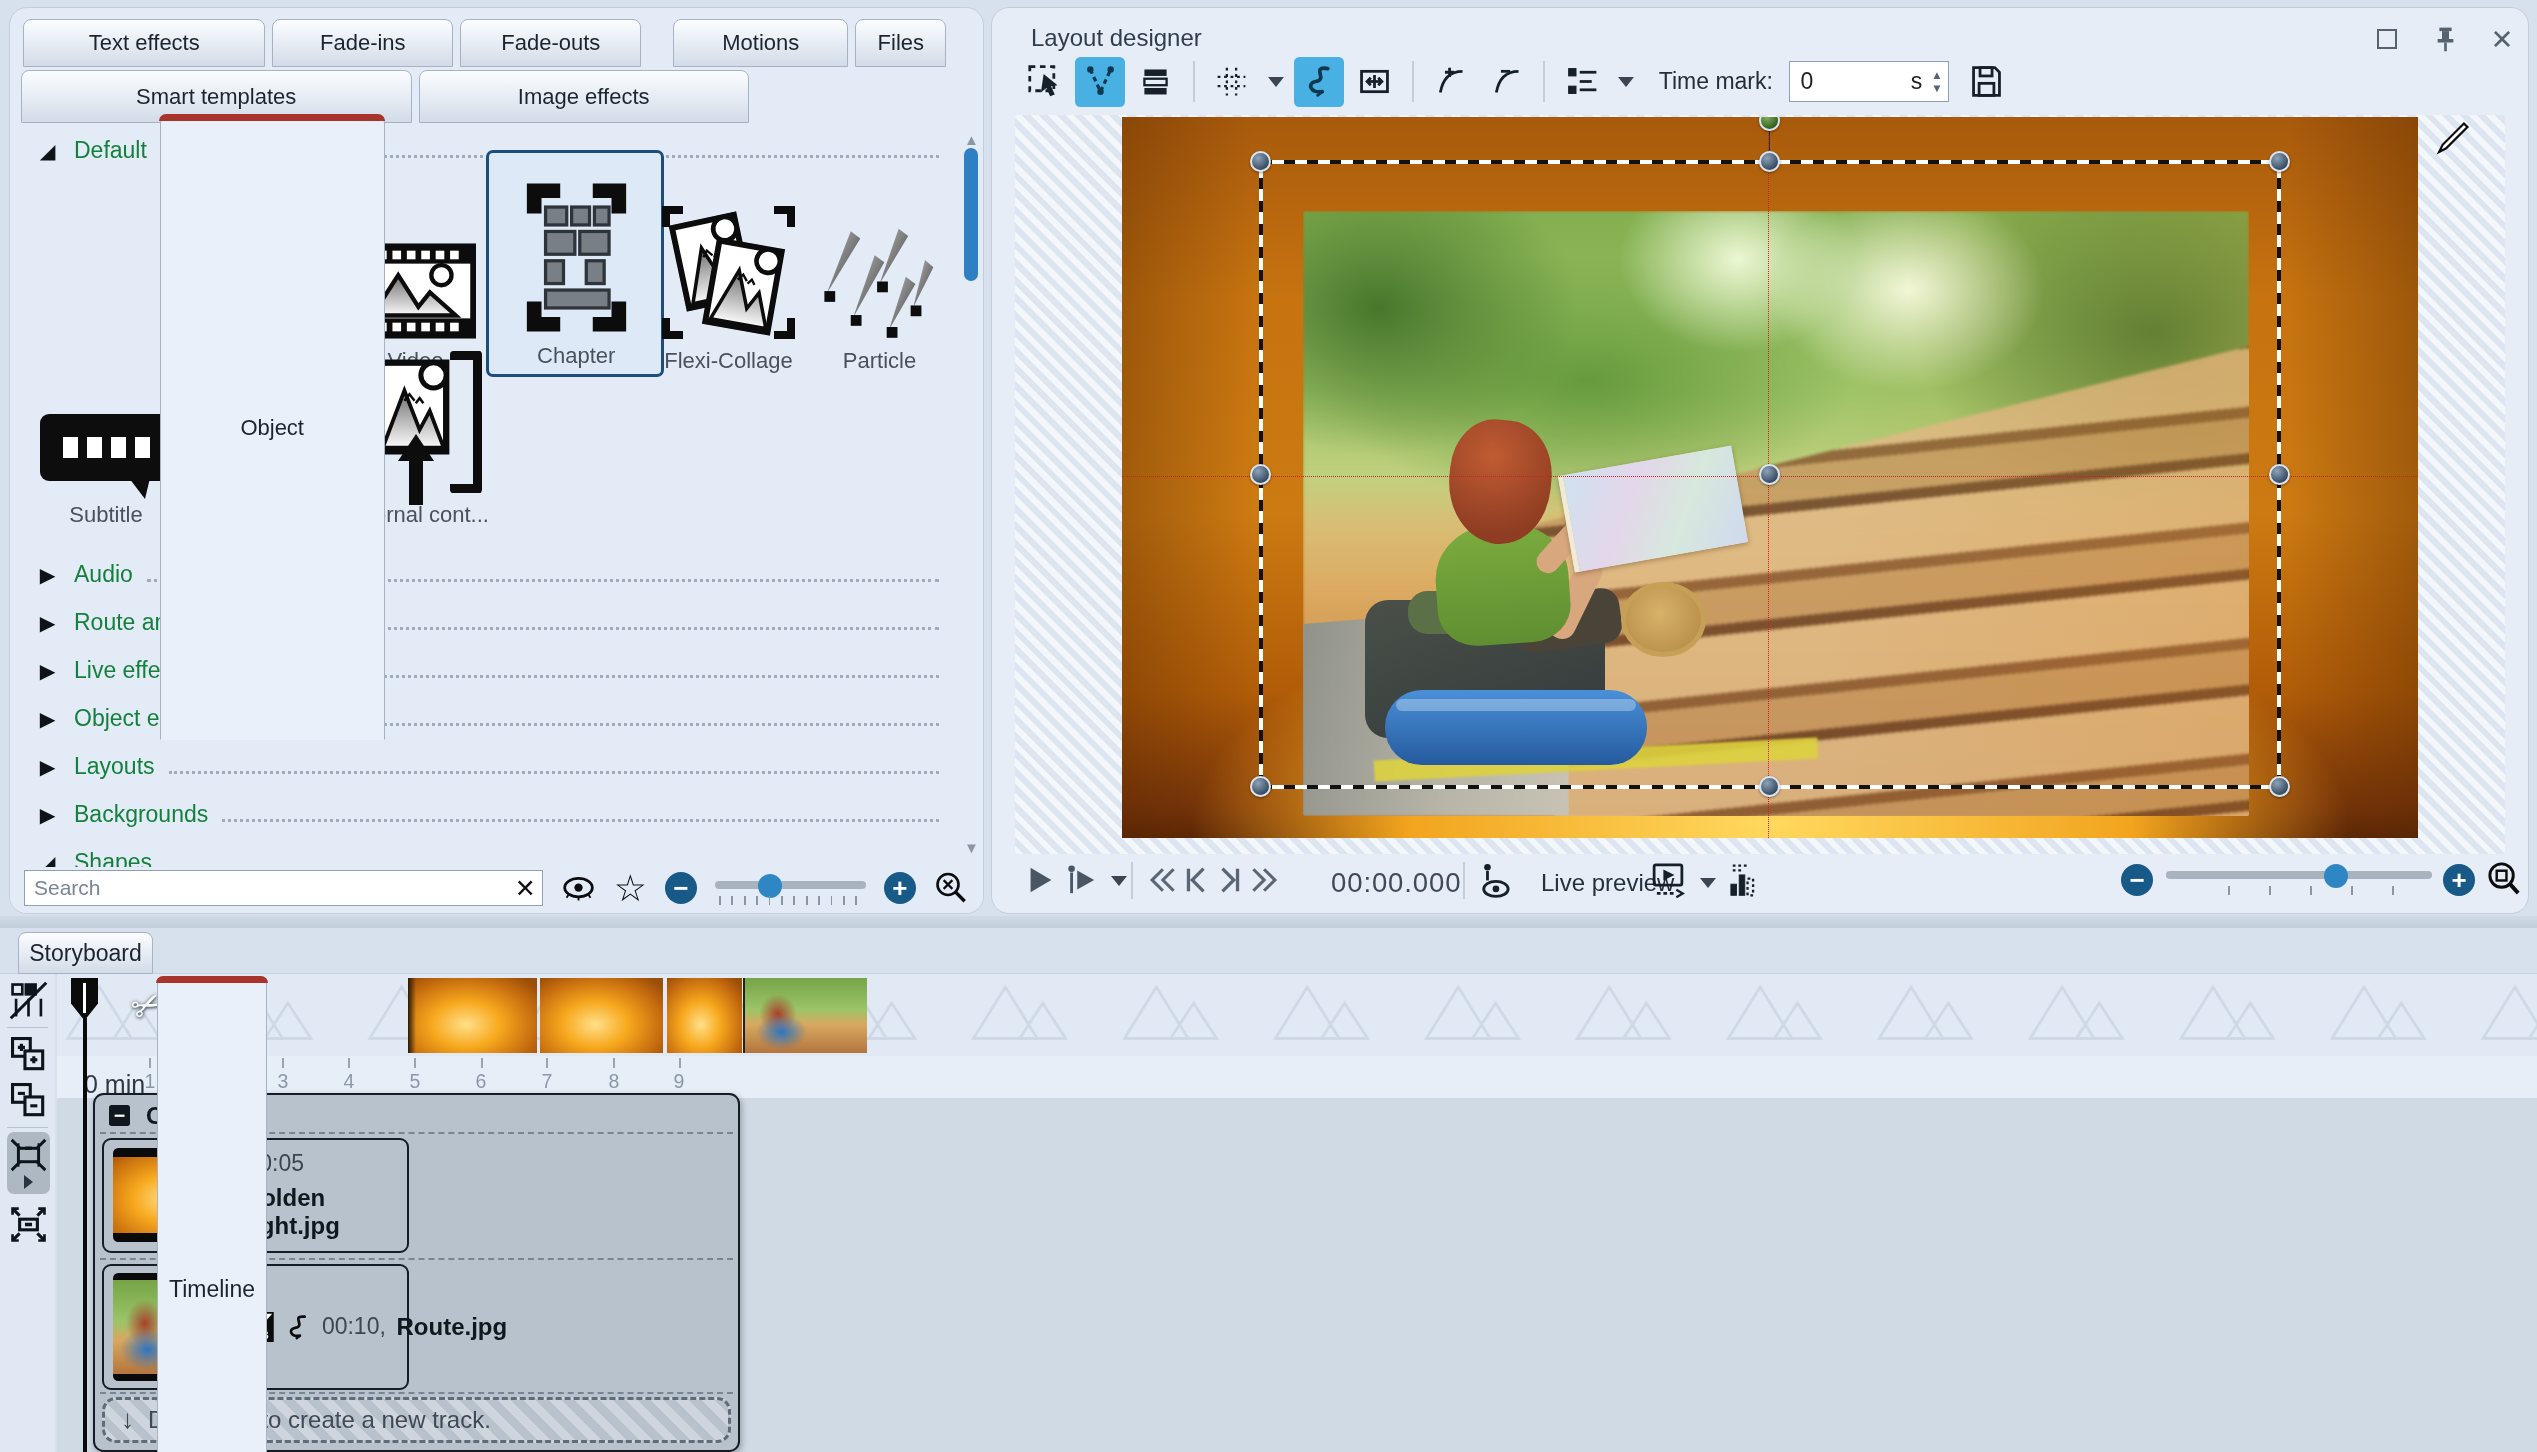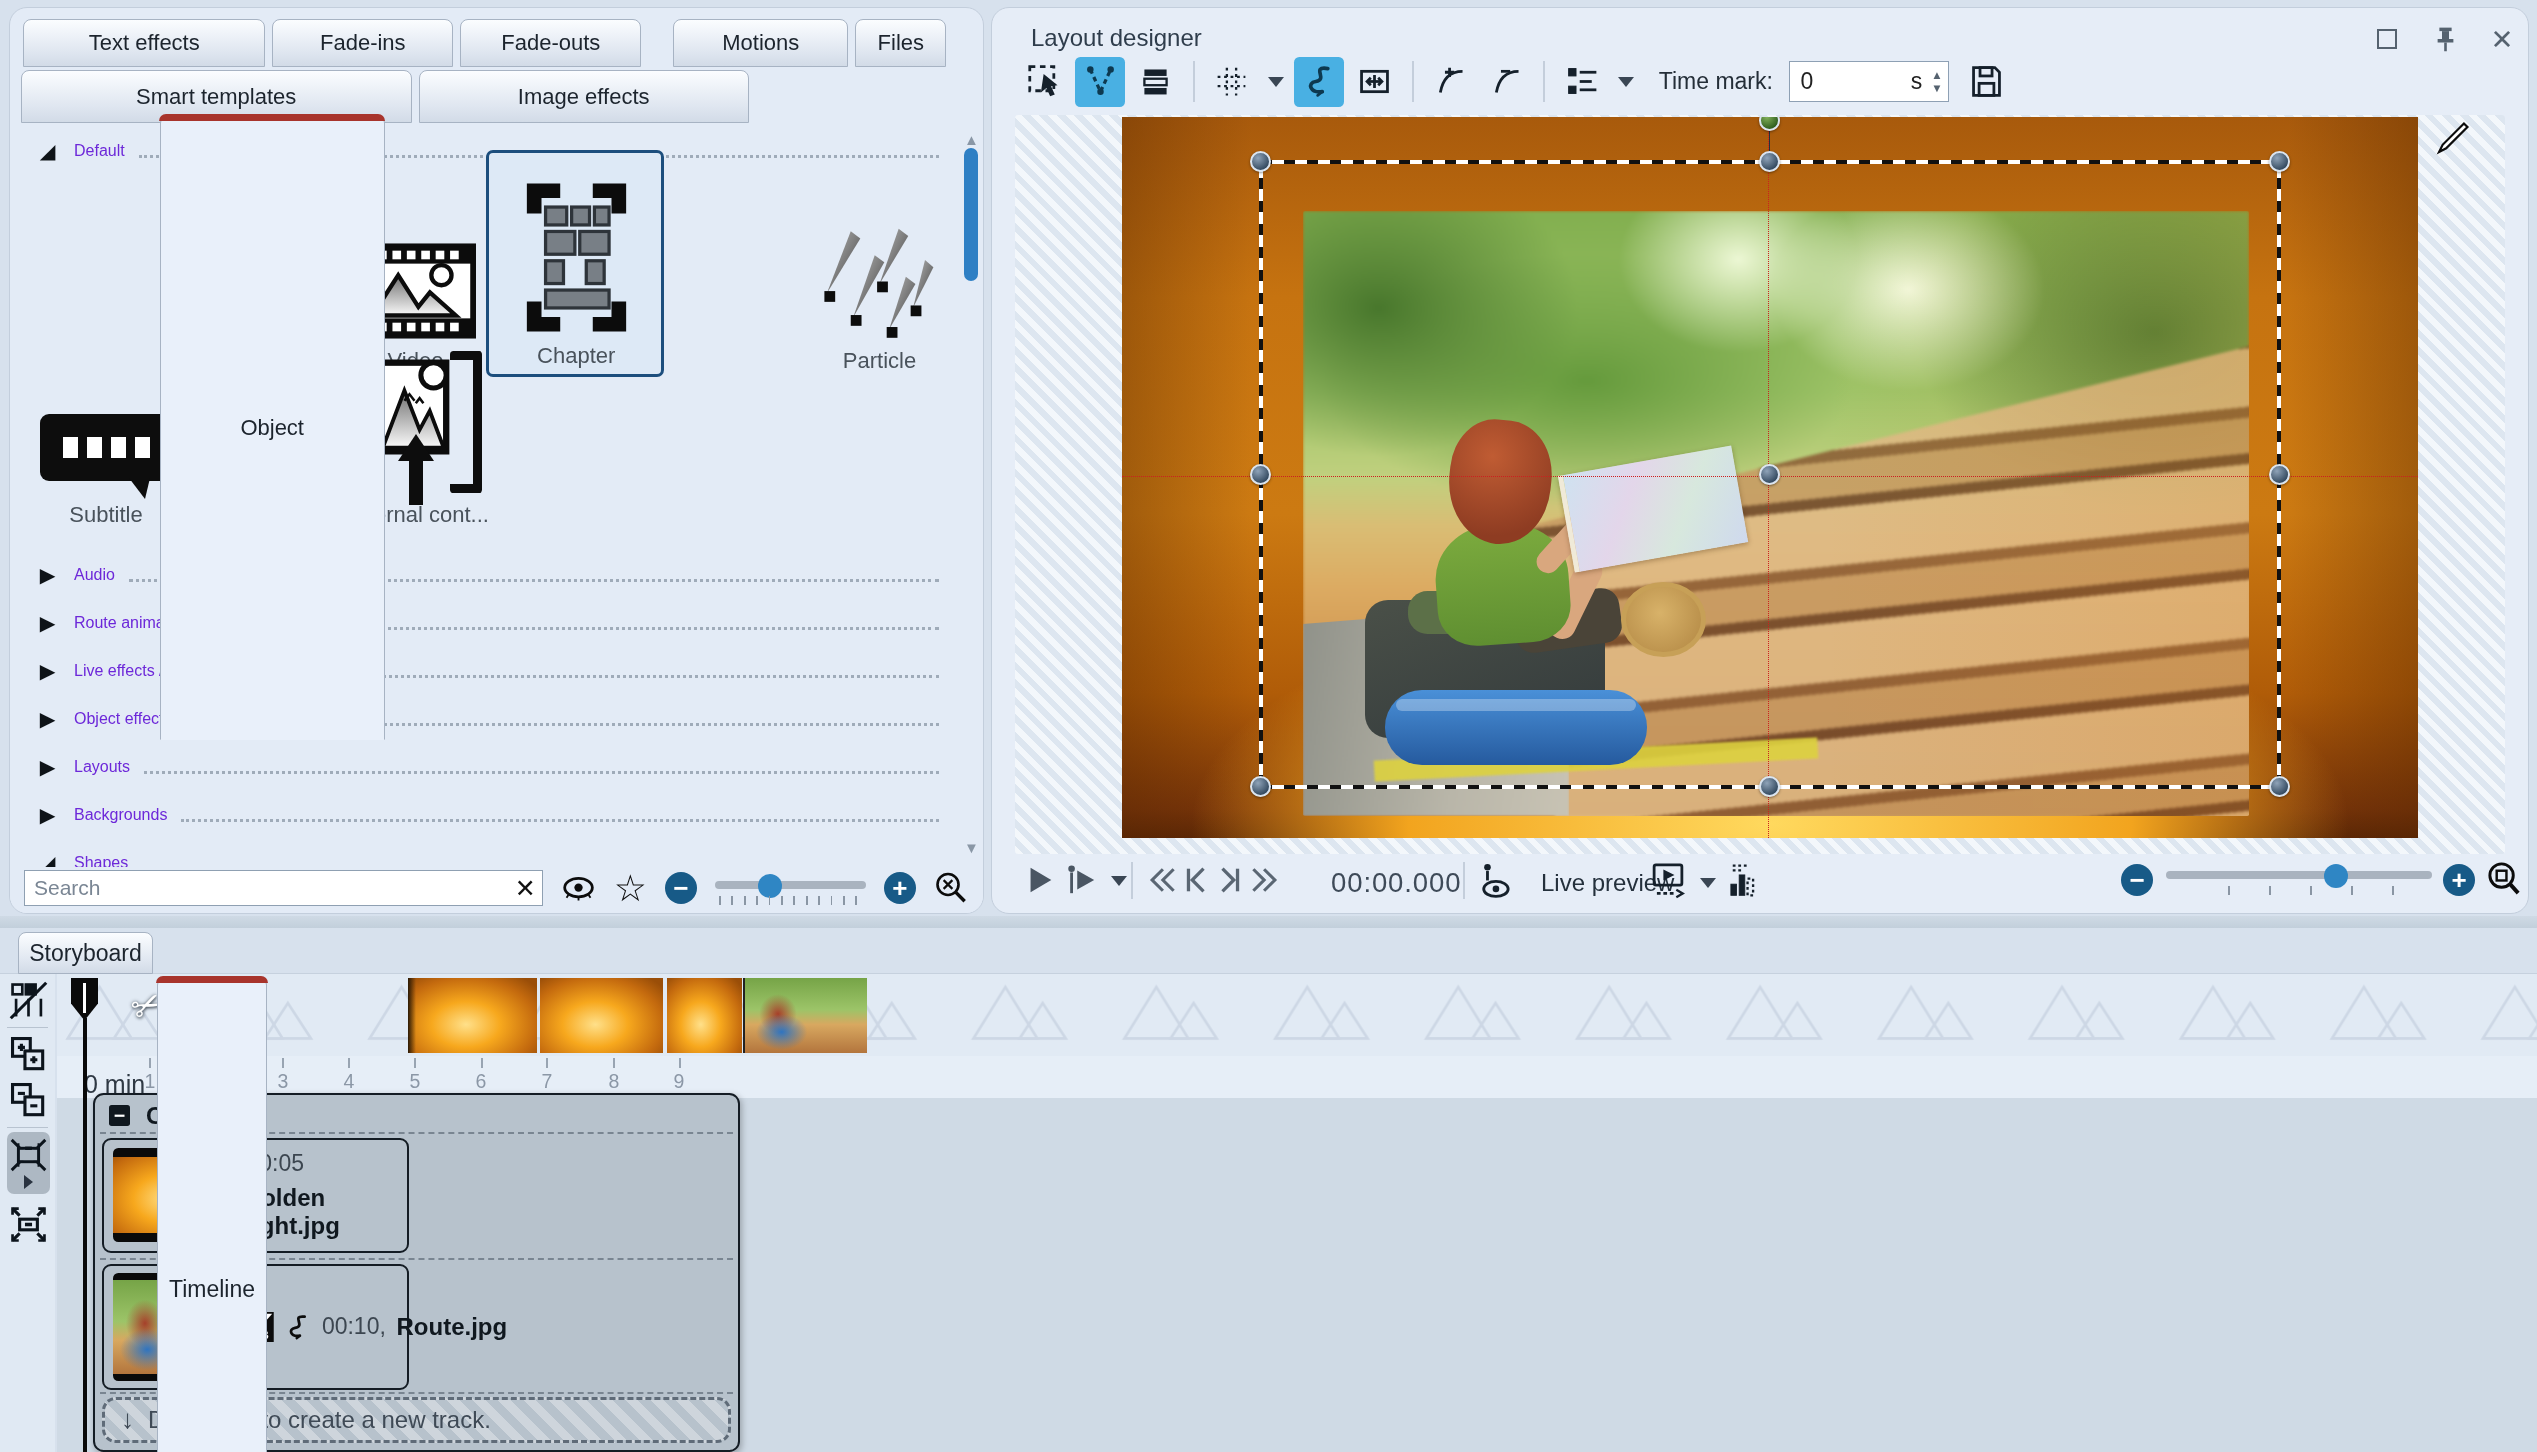--- a/index.html
+++ b/index.html
@@ -10,21 +10,21 @@
 #toolbox{left:9px;top:7px;width:975px;height:907px;background:#e3ebf6;overflow:hidden}
 #designer{left:991px;top:7px;width:1538px;height:907px}
 
 .tab{display:flex;align-items:center;justify-content:center;height:100%;background:linear-gradient(#fbfdff,#dfe6f0 70%,#d2dbe7);border:1.8px solid #a7b3c3;border-radius:8px 8px 0 0;font-size:22px;color:#1c242d;position:relative;white-space:nowrap}
 .tab.sel{background:#e9f0fa;border-bottom-color:transparent;z-index:2}
 .tab.sel::before{content:"";position:absolute;top:-1.8px;left:-1.8px;right:-1.8px;height:7px;border-radius:8px 8px 0 0;background:#a8342c}
 .tabrow{position:absolute;display:flex;gap:7px}
 
 .sect{position:absolute;left:25px;right:44px;height:43px;display:flex;align-items:center;gap:14px}
 .sect .tri{font-size:20.4px;color:#0e1318;width:25px;text-align:center}
-.sect .lbl{font-size:16px;color:#6d28d9;white-space:nowrap}
+.sect .lbl{font-size:23px;color:#15803d;white-space:nowrap}
 .sect .lead{flex:1;border-bottom:3.6px dotted #9fabb9;height:3.6px;margin-top:10.7px}
 .obj{position:absolute;width:153px;height:213px;display:flex;flex-direction:column;align-items:center;justify-content:flex-end;gap:9px}
 .obj .cap{font-size:22px;color:#49525b;white-space:nowrap}
 .selbox{position:absolute;left:476px;top:142px;width:178px;height:227px;border:3.6px solid #1c4e7d;border-radius:7px;background:#dde9f6}
 .selbox .obj{left:10.7px;top:5.3px}
 
 .ticon{font-family:"Liberation Serif",serif;font-size:108px;line-height:1;color:#0d0d0d}
 .bubble{width:133px;height:67px;background:#0d0d0d;border-radius:9px;position:relative;display:flex;align-items:center;justify-content:center;gap:9px}
 .bubble i{width:15px;height:21px;background:#fff;display:block}
 .bubble::after{content:"";position:absolute;right:23px;bottom:-18px;border-left:16px solid transparent;border-right:5.3px solid transparent;border-top:21px solid #0d0d0d}
@@ -234,20 +234,35 @@
               <rect x="43" y="16" width="9" height="11"></rect>
             <rect x="13" y="31" width="18" height="14"></rect>
               <rect x="34" y="31" width="18" height="14"></rect>
             <rect x="13" y="49" width="11" height="14"></rect>
               <rect x="38" y="49" width="11" height="14"></rect>
             <rect x="13" y="67" width="39" height="11"></rect>
           </g>
         </svg>
         <span class="cap">Chapter</span>
       </div>
+    </div>
+    <div class="obj" style="left:642px;top:153px">
+      <div style="position:relative;width:133px;height:133px">
+        <div style="position:absolute;left:0;top:0;width:21px;height:21px;border-left:8px solid #0c0c0c;border-top:8px solid #0c0c0c"></div>
+        <div style="position:absolute;right:0;top:0;width:21px;height:21px;border-right:8px solid #0c0c0c;border-top:8px solid #0c0c0c"></div>
+        <div style="position:absolute;left:0;bottom:0;width:21px;height:21px;border-left:8px solid #0c0c0c;border-bottom:8px solid #0c0c0c"></div>
+        <div style="position:absolute;right:0;bottom:0;width:21px;height:21px;border-right:8px solid #0c0c0c;border-bottom:8px solid #0c0c0c"></div>
+        <svg width="71" height="89" viewBox="0 0 60 76" style="position:absolute;left:14px;top:10.7px;transform:rotate(-12deg)">
+            <use href="#picicon"></use>
+          </svg>
+        <svg width="71" height="89" viewBox="0 0 60 76" style="position:absolute;left:46px;top:36px;transform:rotate(10deg)">
+            <use href="#picicon"></use>
+          </svg>
+      </div>
+      <span class="cap">Flexi-Collage</span>
     </div>
     <div class="obj" style="left:793px;top:153px">
       <svg width="115" height="115" viewBox="0 0 96 96">
         <g fill="url(#gsteel)">
             <polygon points="4,58 24,6 32,12"></polygon>
             <polygon points="26,78 44,26 52,32"></polygon>
             <polygon points="48,50 64,4 72,10"></polygon>
             <polygon points="56,88 70,44 78,50"></polygon>
             <polygon points="76,70 86,30 93,36"></polygon>
           </g>

